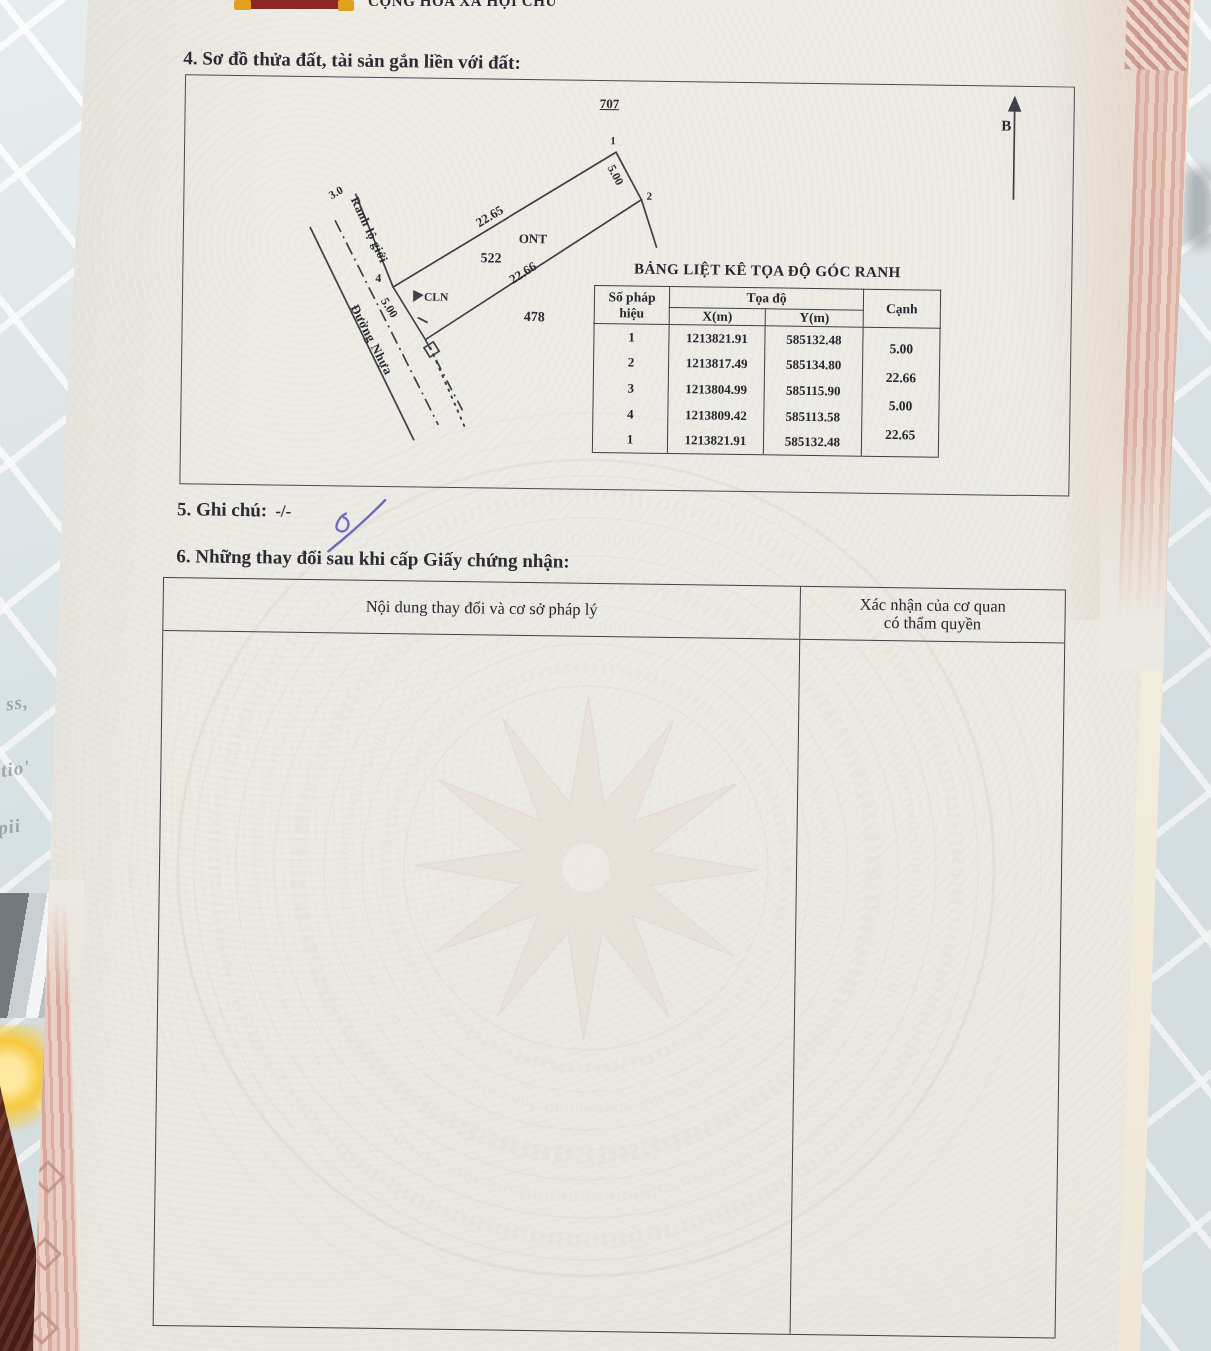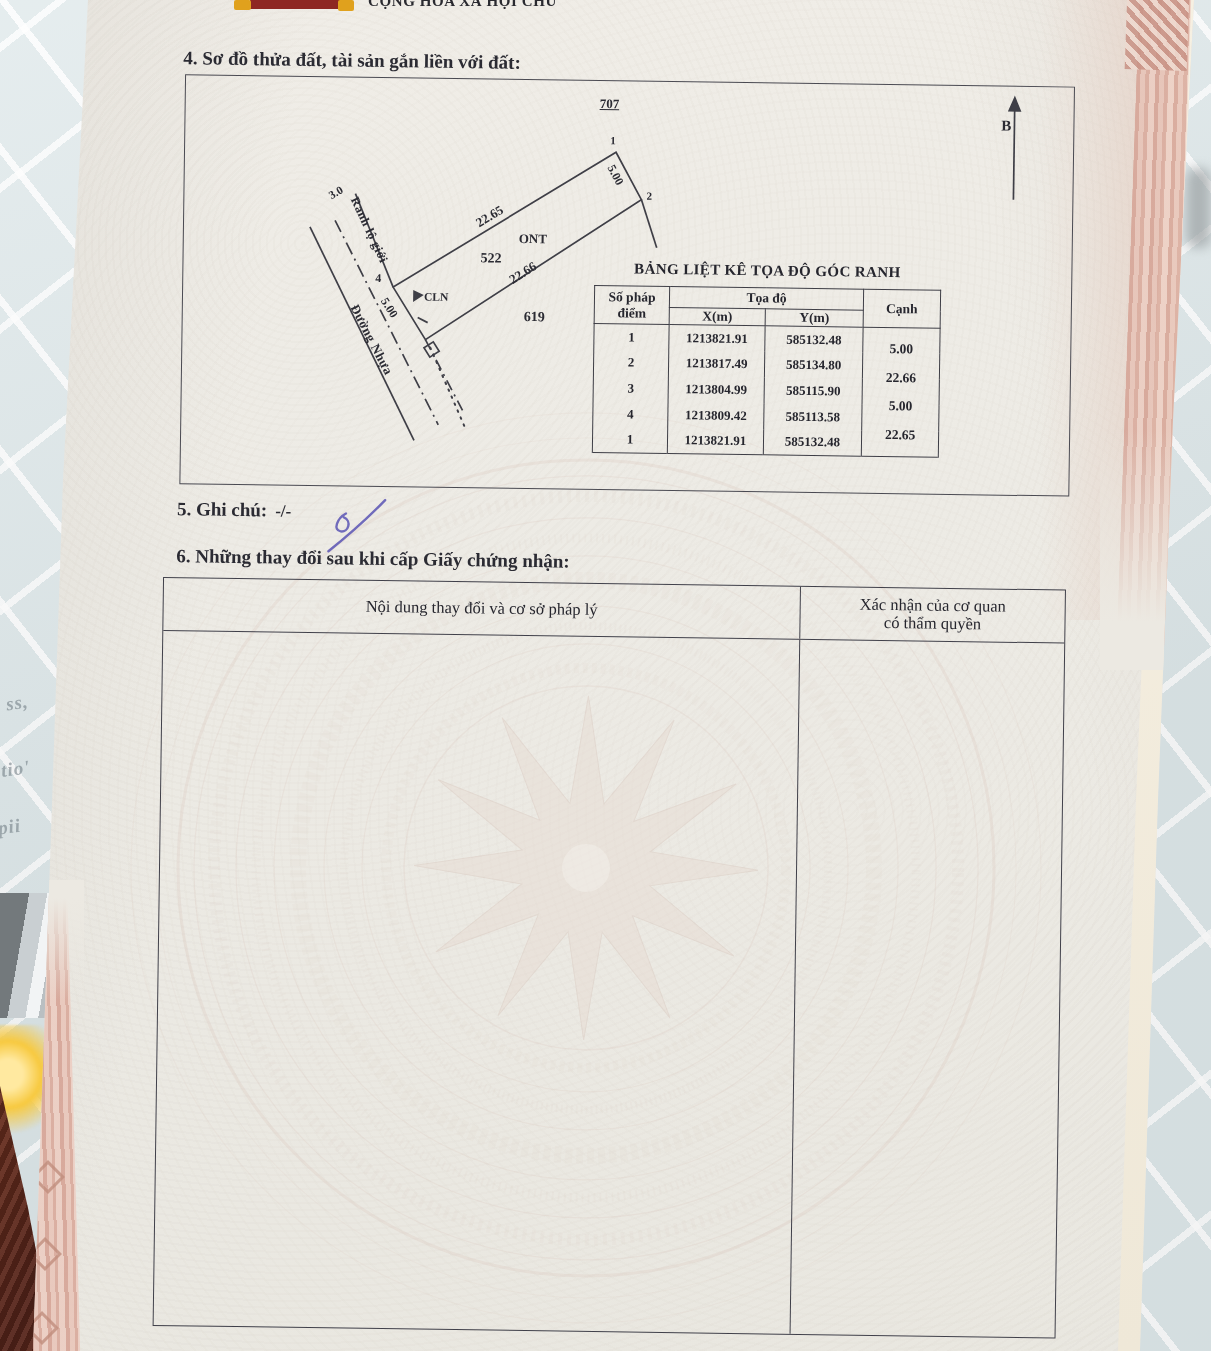--- a/index.html
+++ b/index.html
@@ -186,42 +186,42 @@
   </svg>
 
   <span class="lbl" style="left:600px;top:90px;font-size:13px;text-decoration:underline;">707</span>
   <span class="lbl" style="left:611px;top:128px;font-size:11px;">1</span>
   <span class="lbl" style="left:618px;top:156px;font-size:12px;transform:rotate(61deg);transform-origin:left top;">5.00</span>
   <span class="lbl" style="left:648px;top:183px;font-size:11px;">2</span>
   <span class="lbl" style="left:477px;top:204px;font-size:13px;transform:rotate(-32deg);">22.65</span>
   <span class="lbl" style="left:521px;top:226px;font-size:13px;">ONT</span>
   <span class="lbl" style="left:483px;top:246px;font-size:14px;">522</span>
   <span class="lbl" style="left:511px;top:260px;font-size:13px;transform:rotate(-33deg);">22.66</span>
-  <span class="lbl" style="left:527px;top:304px;font-size:14px;">619</span>
+  <span class="lbl" style="left:527px;top:304px;font-size:14px;">478</span>
   <span class="lbl" style="left:378px;top:268px;font-size:12px;">4</span>
   <span class="lbl" style="left:393px;top:292px;font-size:12px;transform:rotate(58deg);transform-origin:left top;">5.00</span>
   <span class="lbl" style="left:427px;top:287px;font-size:11.5px;font-family:Liberation Serif, serif;">CLN</span>
   <span class="lbl" style="left:330px;top:184px;font-size:11.5px;transform:rotate(-31deg);">3.0</span>
   <span class="lbl" style="left:362px;top:192px;font-size:12.5px;transform:rotate(64deg);transform-origin:left top;letter-spacing:.5px;">Ranh lộ giới</span>
   <span class="lbl" style="left:364px;top:299px;font-size:13px;transform:rotate(62deg);transform-origin:left top;letter-spacing:.5px;">Đường Nhựa</span>
   <span class="lbl" style="left:1002px;top:106px;font-size:15px;">B</span>
 
   <div class="coord-title">BẢNG LIỆT KÊ TỌA ĐỘ GÓC RANH</div>
   <table class="coord">
     <colgroup>
         <col style="width:75px">
         <col style="width:96px">
         <col style="width:98px">
         <col style="width:77px">
       </colgroup>
     <tbody>
         <tr style="height:21px;">
       <th rowspan="2">
         <span>Số pháp</span><br>
-        <span>điểm</span>
+        <span>hiệu</span>
       </th>
       <th colspan="2">Tọa độ</th>
       <th rowspan="2">Cạnh</th>
     </tr>
     <tr style="height:17px;">
       <th>X(m)</th>
       <th>Y(m)</th>
     </tr>
     <tr style="height:25.5px;">
       <td>1</td>

